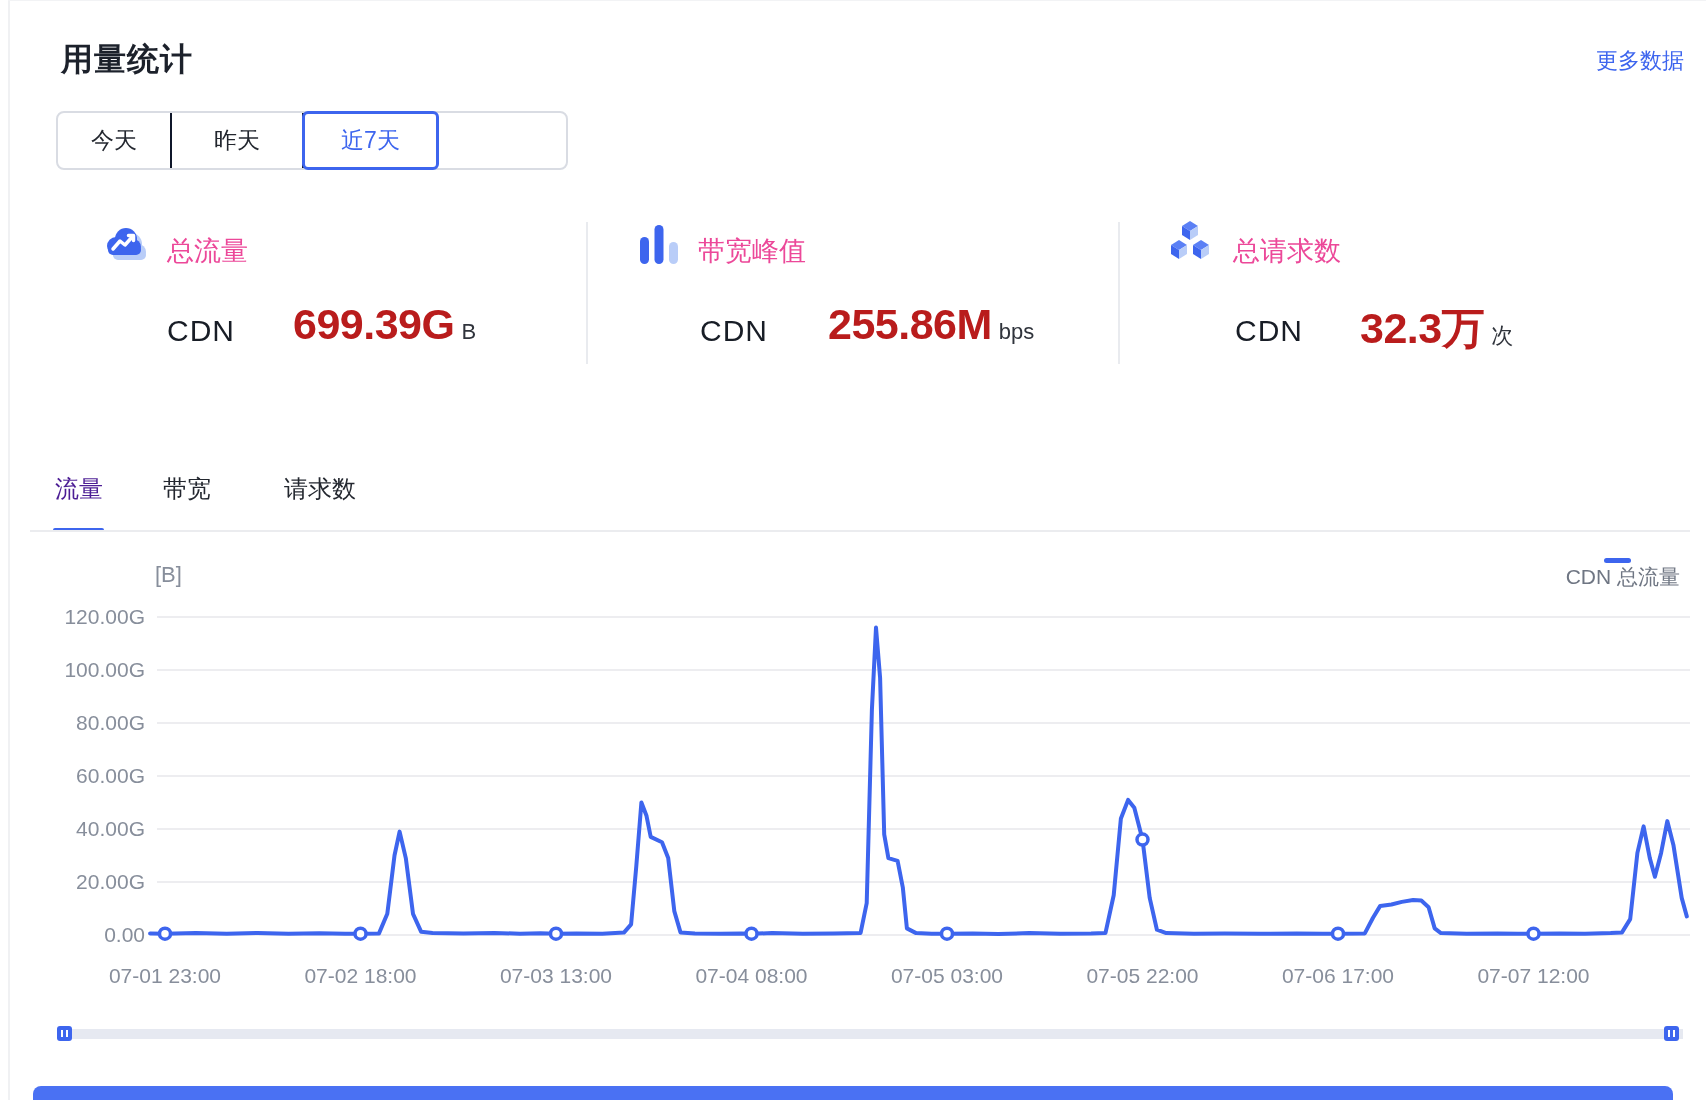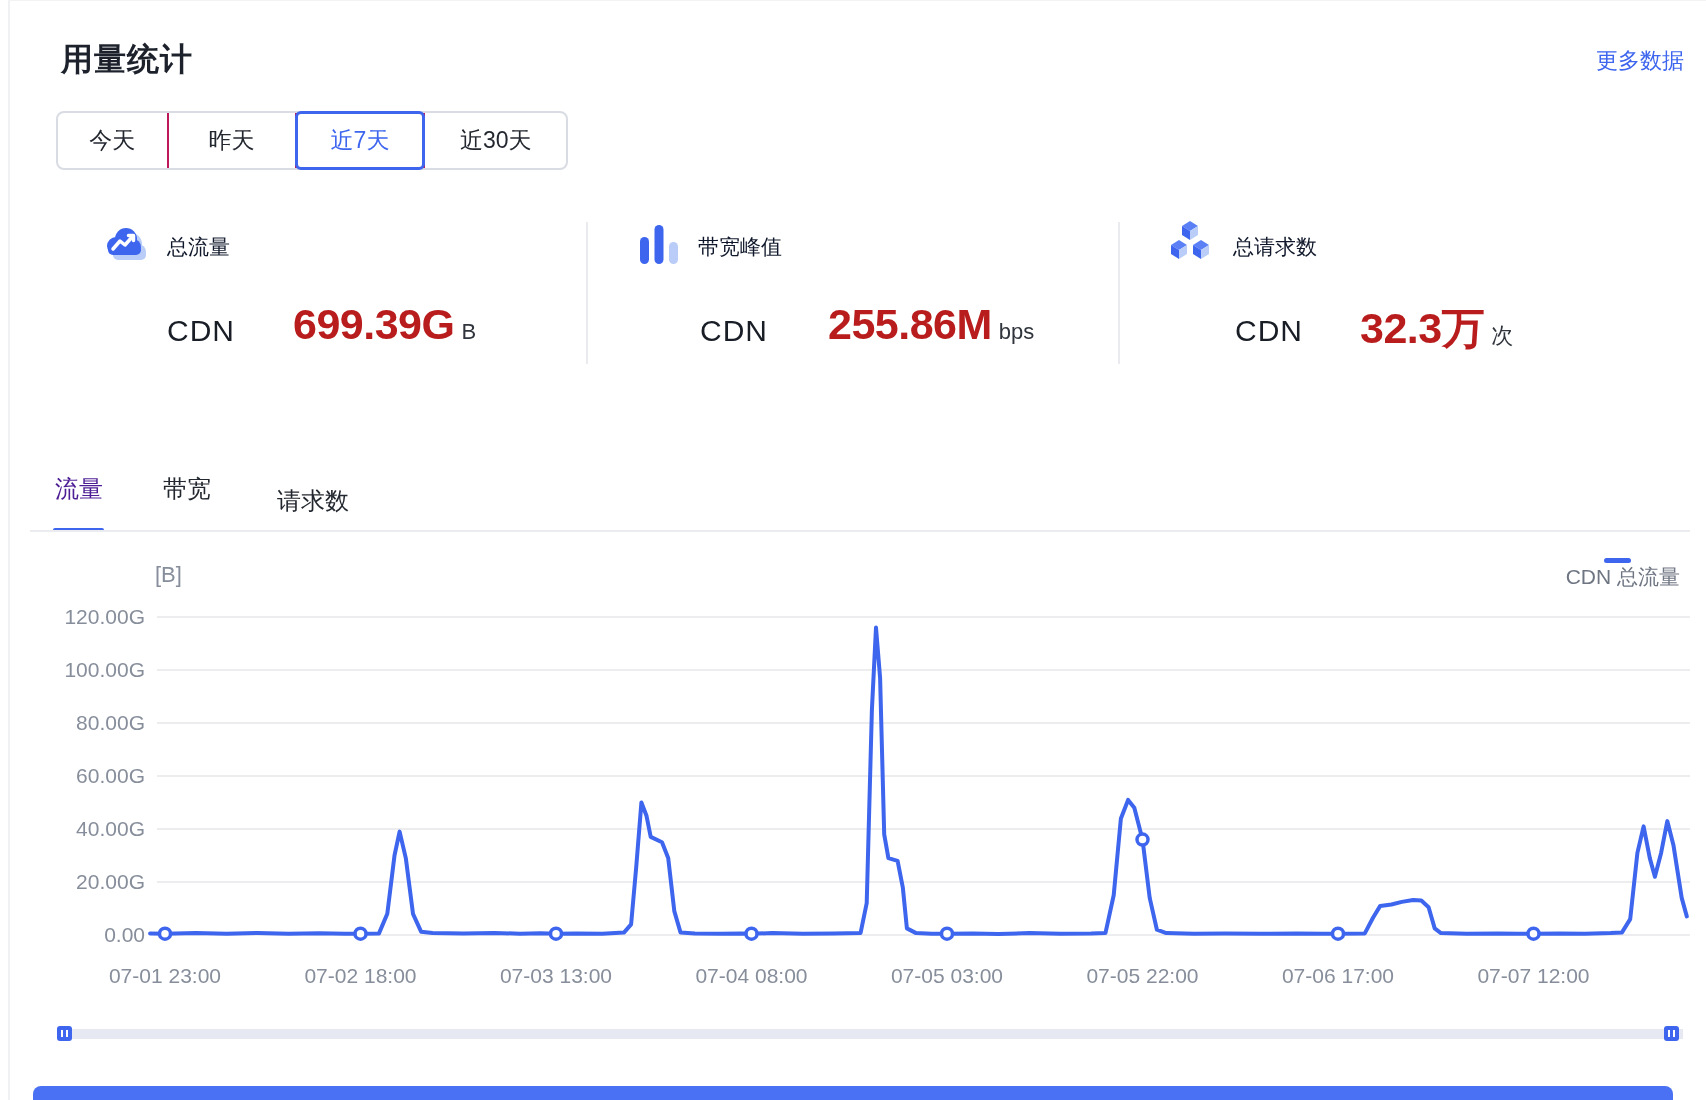--- a/index.html
+++ b/index.html
@@ -10,27 +10,27 @@
   .edge-left { position:absolute; left:8px; top:0; width:2px; height:1100px; background:#f0f1f3; }
   .edge-top  { position:absolute; left:8px; top:0; right:0; height:1px; background:#f2f3f5; }
 
   .page-title { position:absolute; left:61px; top:38px; font-size:32px; font-weight:bold; color:#1c212b; letter-spacing:1px; }
   .more-link  { position:absolute; right:22px; top:46px; font-size:22px; color:#3d65ee; cursor:pointer; }
 
   .range-tabs { position:absolute; left:56px; top:111px; width:512px; height:59px; display:flex;
                 border:2px solid #d9dce3; border-radius:8px; background:#fff; }
   .range-tab  { position:relative; display:flex; align-items:center; justify-content:center;
                 font-size:23px; color:#23272f; cursor:pointer; }
-  .range-tab:not(:last-child) { border-right:2px solid #be185d; }
+  .range-tab:not(:last-child) { border-right:2px solid #0f172a; }
   .range-tab.active { color:#3d65ee; }
   .range-tab.active::after { content:""; position:absolute; inset:-2px; border:3px solid #3d65ee; border-radius:6px; pointer-events:none; }
   .rt0 { width:114px; } .rt1 { width:132px; } .rt2 { width:133px; } .rt3 { width:145px; }
 
   .stat-icon { position:absolute; }
-  .stat-label { position:absolute; font-size:21px; color:#0f172a;text-align:right; }
+  .stat-label { position:absolute; font-size:27px; color:#ec4899;text-align:right; }
   .stat-product { position:absolute; font-size:30px; color:#181d26; letter-spacing:1px; }
   .stat-value-row { position:absolute; display:flex; align-items:baseline; }
   .stat-value { font-size:43px; font-weight:bold; color:#b91c1c; letter-spacing:-0.5px; }
   .stat-unit { font-size:22px; color:#30343c; margin-left:7px; }
   .v-divider { position:absolute; top:222px; width:2px; height:142px; background:#e9ebef; }
 
   .chart-tab { position:absolute; top:473px; font-size:24px; color:#23272f; cursor:pointer; }
   .chart-tab.active { color:#4c1d95; }
   .tab-underline { position:absolute; left:53px; top:528px; width:51px; height:4px; background:#3d65ee; border-radius:2px; }
   .tabs-divider { position:absolute; left:30px; top:530px; width:1660px; height:2px; background:#ebecef; }
@@ -61,21 +61,20 @@
   <div class="edge-left"></div>
   <div class="edge-top"></div>
 
   <div class="page-title">用量统计</div>
   <div class="more-link">更多数据</div>
 
   <div class="range-tabs">
     <div class="range-tab rt0">今天</div>
     <div class="range-tab rt1">昨天</div>
     <div class="range-tab rt2 active">近7天</div>
-    <div class="range-tab rt3">近30天</div>
   </div>
 
   <div class="stat-icon" style="left:100px; top:221px;">
     <svg width="50" height="48" viewBox="0 0 50 48">
       <g fill="#b9cdf8" transform="translate(5,5)">
         <circle cx="16" cy="25" r="9"></circle>
           <circle cx="26" cy="18" r="11"></circle>
           <circle cx="33" cy="26" r="8"></circle>
         <rect x="8" y="24" width="33" height="10" rx="5"></rect>
       </g>
@@ -135,21 +134,21 @@
   </div>
   <div class="stat-label" style="left:1233px; top:233px;">总请求数</div>
   <div class="stat-product" style="left:1235px; top:314px;">CDN</div>
   <div class="stat-value-row" style="left:1360px; top:300px;">
     <span class="stat-value">32.3万</span>
     <span class="stat-unit">次</span>
   </div>
 
   <div class="chart-tab active" style="left:55px;">流量</div>
   <div class="chart-tab" style="left:163px;">带宽</div>
-  <div class="chart-tab" style="left:277px;margin-top:12px;">请求数</div>
+  <div class="chart-tab" style="left:284px;">请求数</div>
   <div class="tab-underline"></div>
   <div class="tabs-divider"></div>
 
   <div class="unit-label">[B]</div>
   <div class="legend">
     <span class="legend-dash"></span>
     <span class="legend-label">CDN 总流量</span>
   </div>
 
   <svg class="chart" width="1706" height="470">

